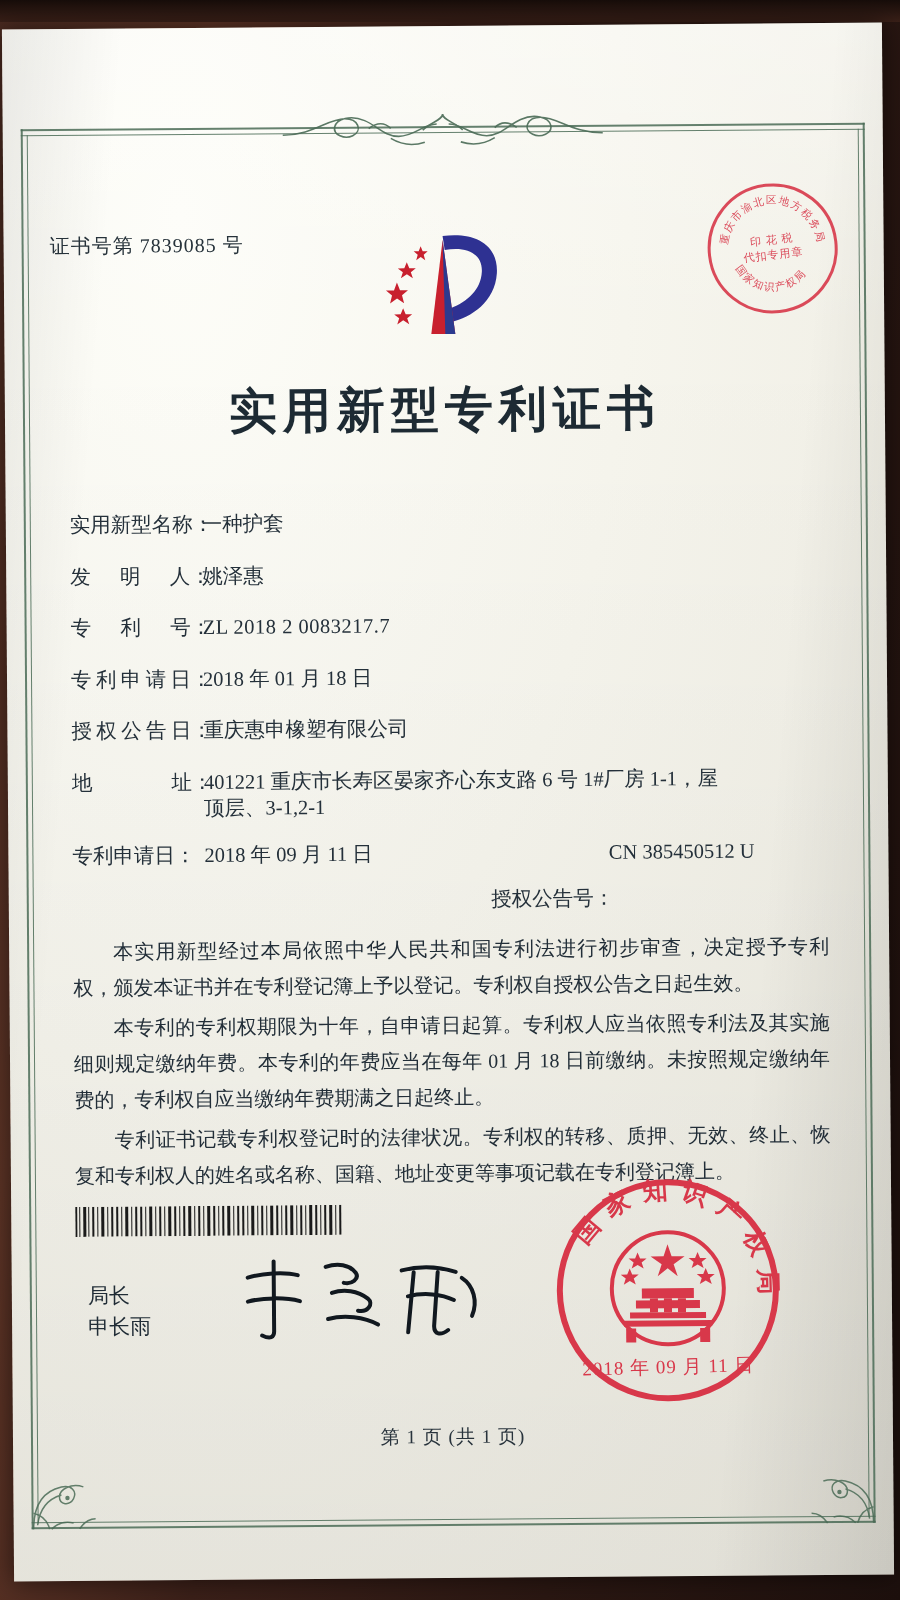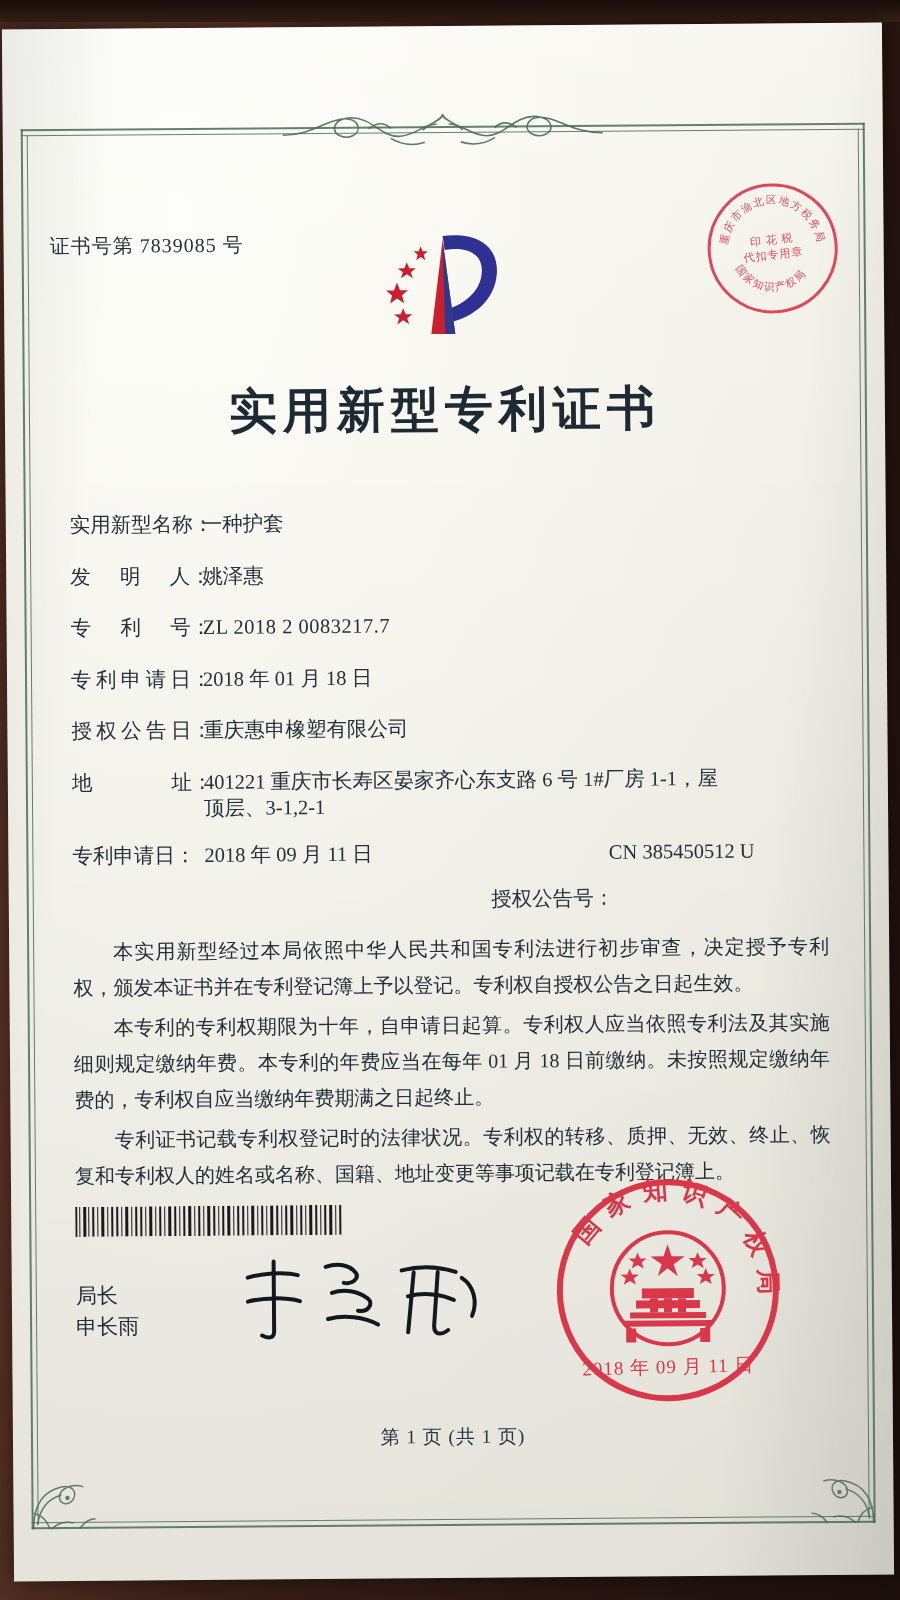--- a/index.html
+++ b/index.html
@@ -216,21 +216,21 @@
     position: absolute;
     left: 64px;
     top: 1178px;
     width: 270px;
     height: 30px;
   }
 
   
   #sign-block {
     position: absolute;
-    left: 64px;
+    left: 76px;
     top: 1252px;
     font-size: 21px;
     color: #202c36;
     line-height: 31px;
   }
   #signature-mark {
     position: absolute;
     left: 220px;
     top: 1226px;
     width: 260px;

